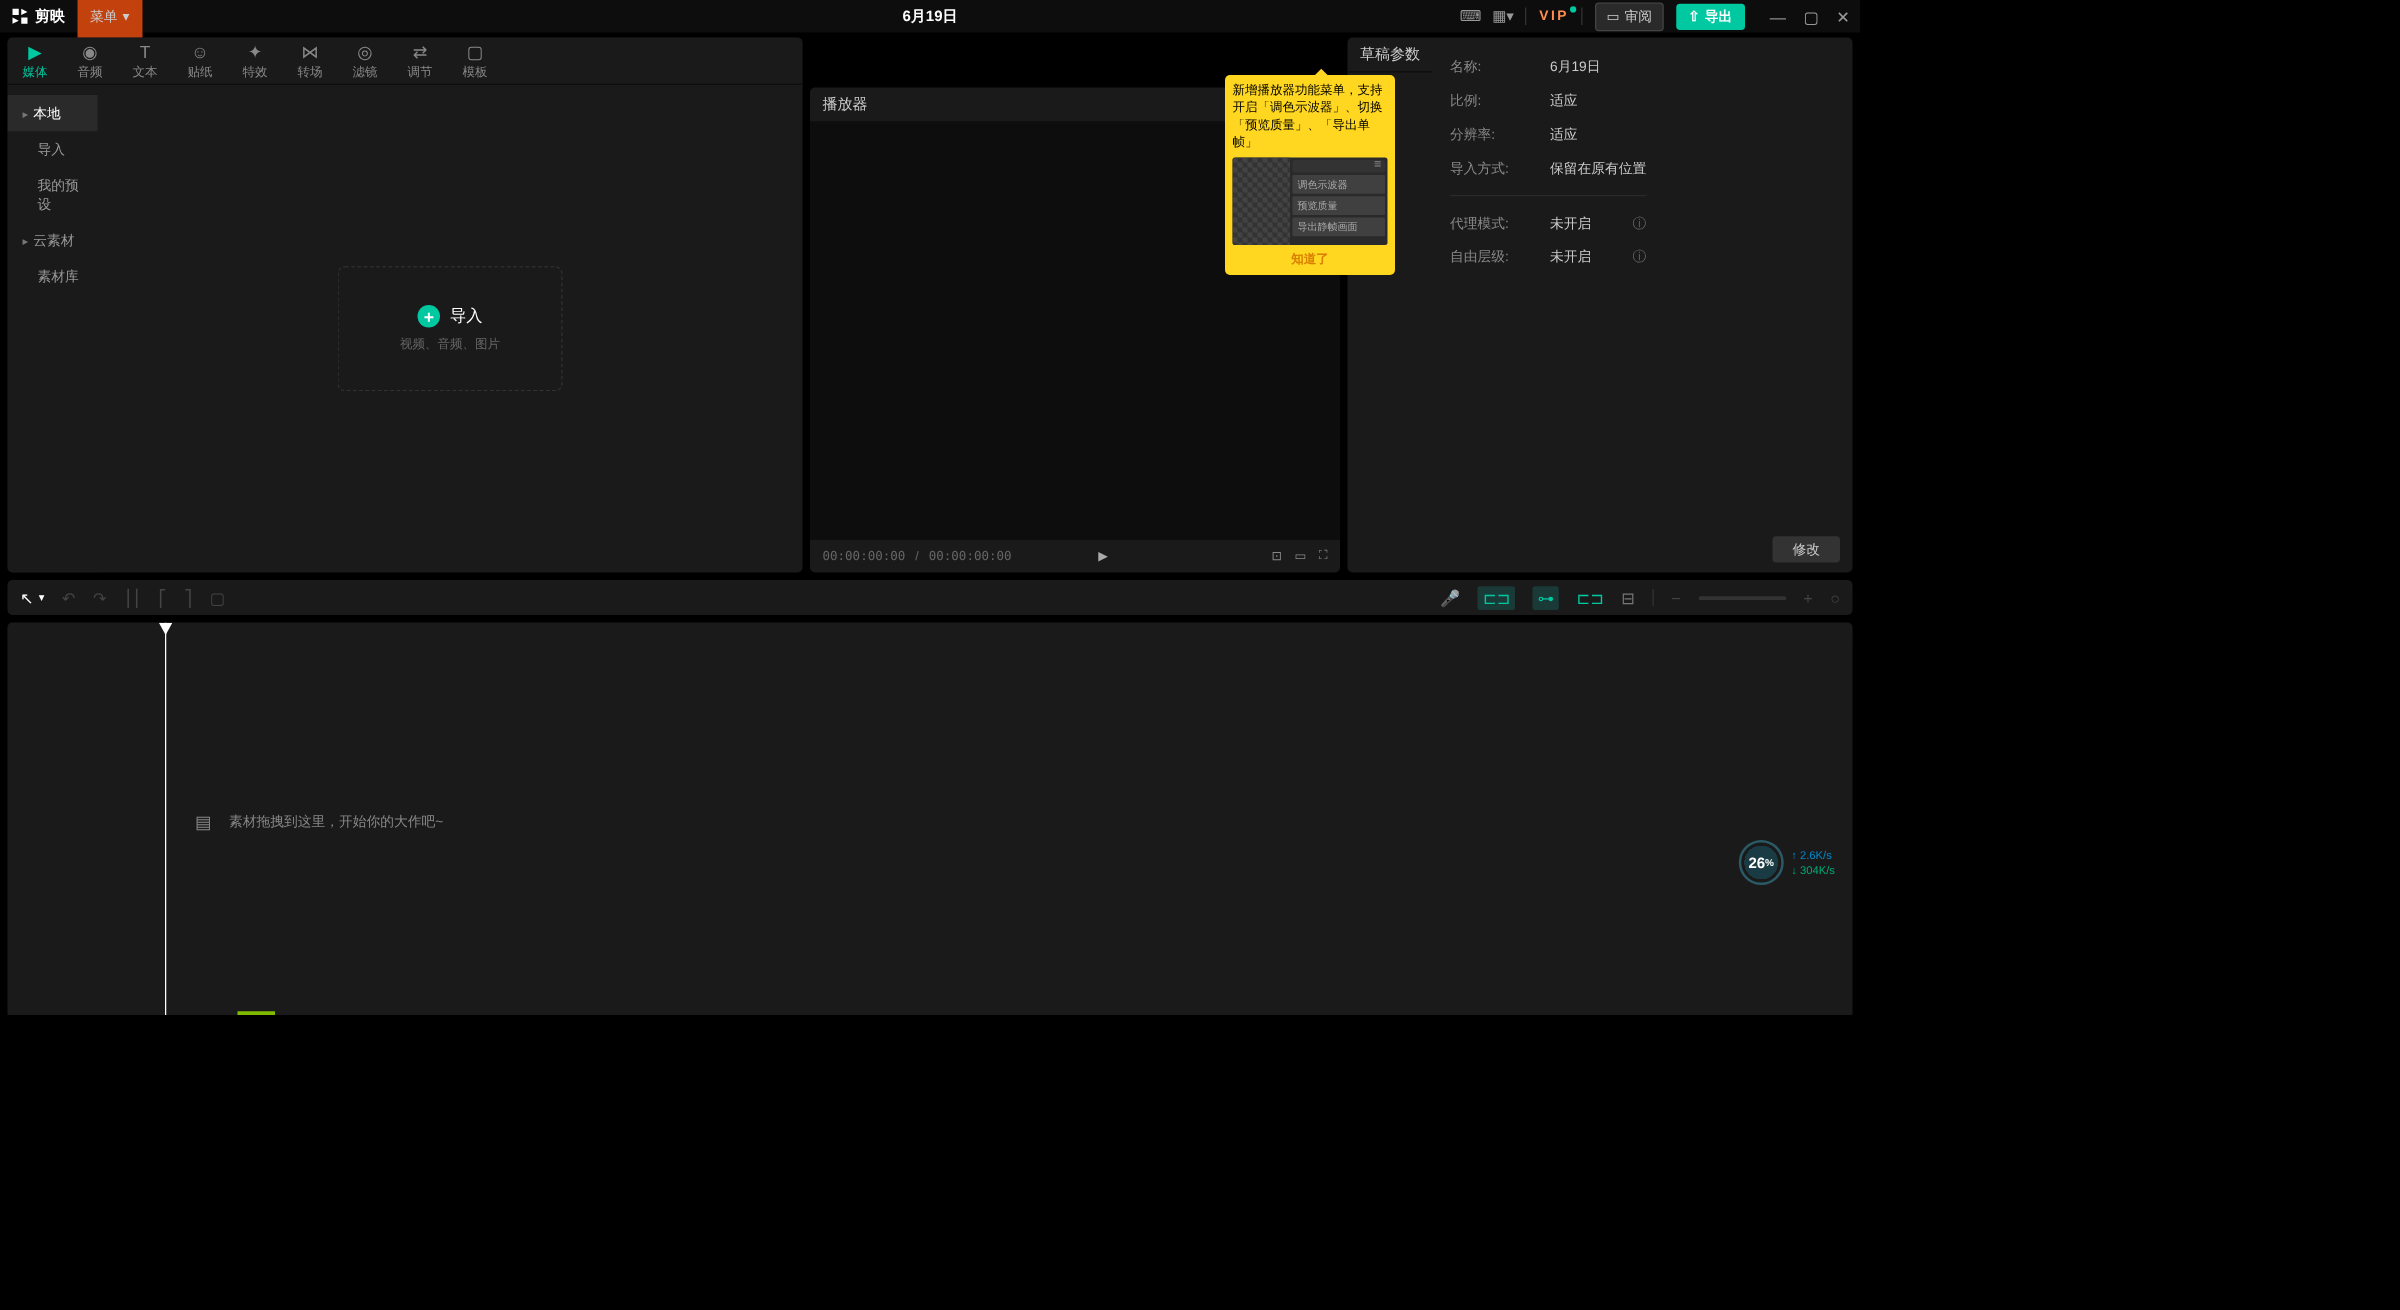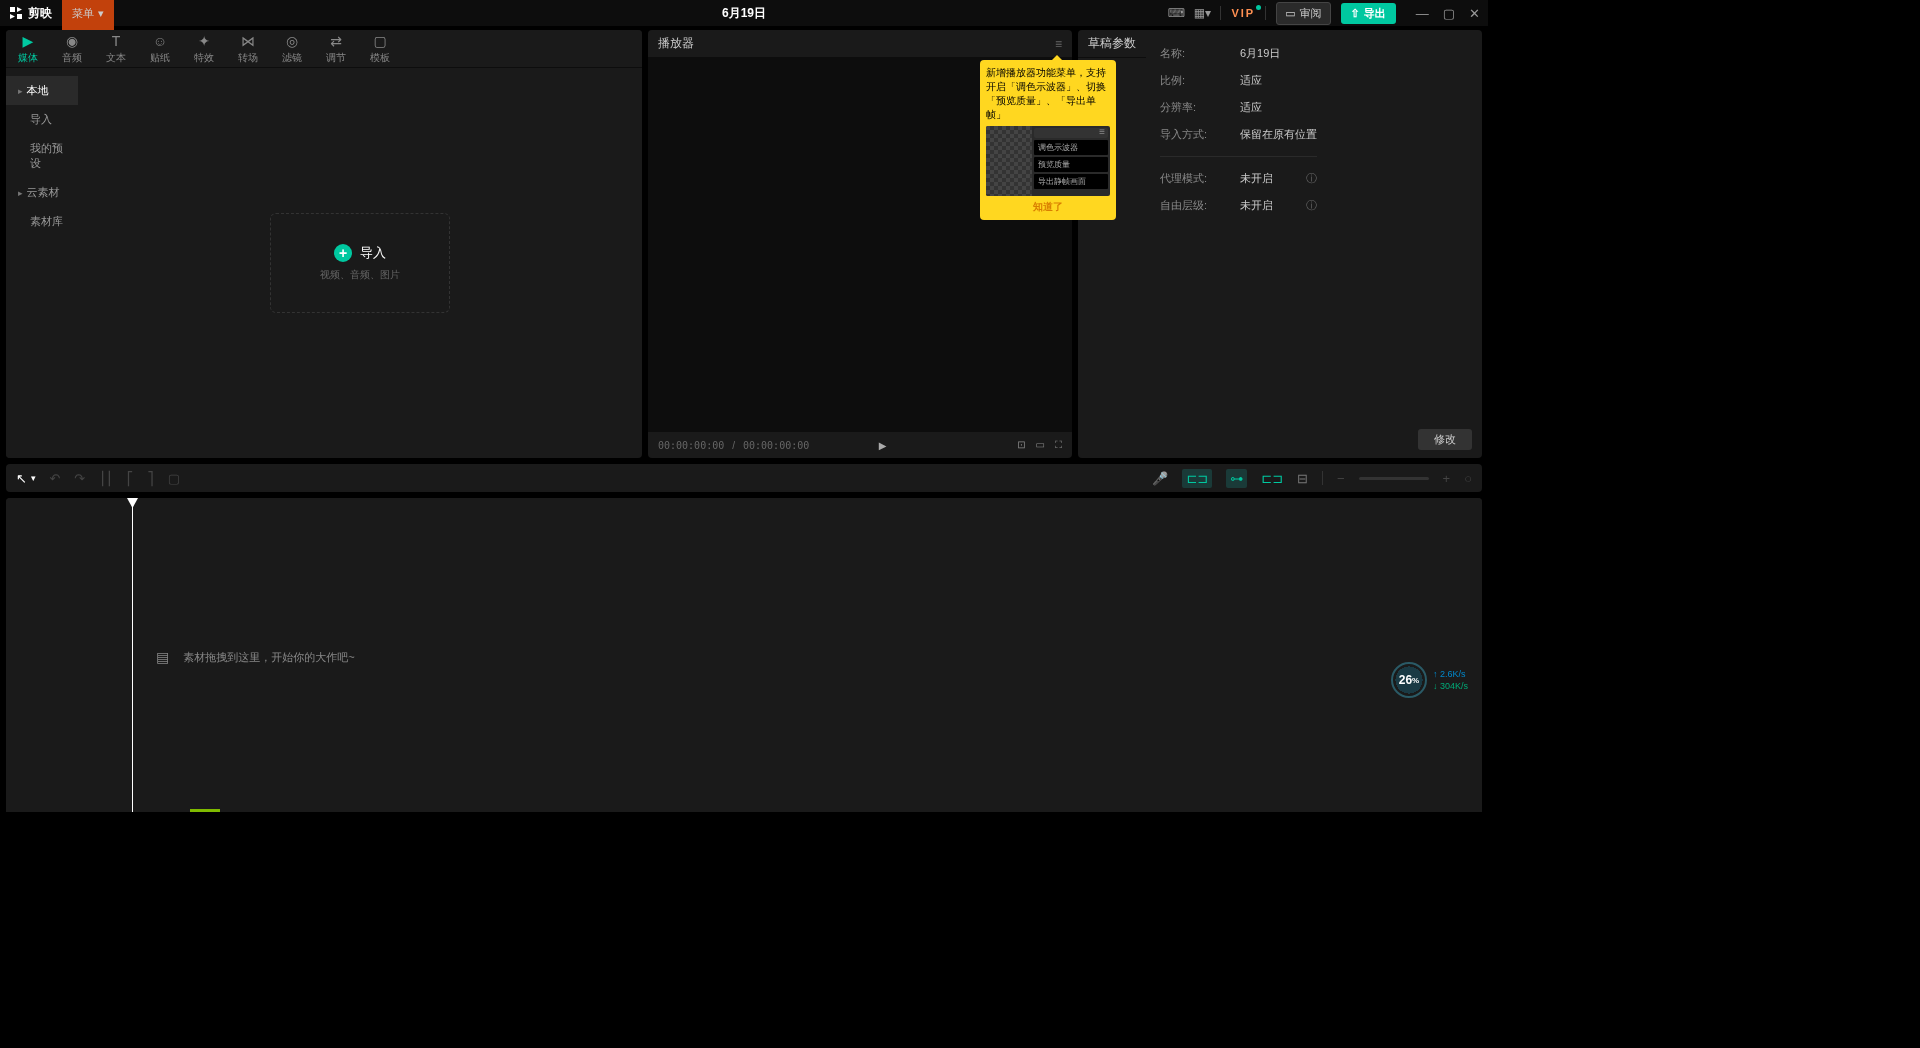--- a/index.html
+++ b/index.html
@@ -38,21 +38,21 @@
 .side-item.indent { padding-left: 24px; }
 .chev { font-size: 9px; margin-right: 4px; color: #777; }
 .media-area { flex: 1; display: flex; align-items: center; justify-content: center; }
 .dropzone { width: 180px; height: 100px; border: 1px dashed #333; border-radius: 6px; display: flex; flex-direction: column; align-items: center; justify-content: center; gap: 6px; }
 .import-row { display: flex; align-items: center; gap: 8px; }
 .plus-circle { width: 18px; height: 18px; background: #00c8a0; border-radius: 50%; color: #fff; display: flex; align-items: center; justify-content: center; font-size: 14px; font-weight: bold; }
 .import-label { color: #fff; font-size: 13px; }
 .drop-hint { color: #666; font-size: 10px; }
 
 
-.player-panel { width: 424px; display: flex; flex-direction: column; }
+.player-panel { width: 424px; display: flex; flex-direction: column; margin-top: 40px; }
 .panel-header { height: 28px; display: flex; align-items: center; padding: 0 10px; font-size: 12px; color: #ccc; border-bottom: 1px solid #0d0d0d; }
 .panel-header .menu-icon { margin-left: auto; color: #666; cursor: pointer; }
 .player-body { flex: 1; background: #0d0d0d; position: relative; }
 .player-controls { height: 26px; display: flex; align-items: center; padding: 0 10px; gap: 8px; font-size: 10px; color: #666; }
 .timecode { font-family: monospace; }
 .play-btn { margin: 0 auto; cursor: pointer; color: #aaa; }
 .pc-right { margin-left: auto; display: flex; gap: 10px; }
 .pc-icon { cursor: pointer; color: #888; }
 
 
@@ -85,25 +85,25 @@
 
 
 .tooltip-pop { position: absolute; top: 60px; left: 980px; width: 136px; background: #ffd720; border-radius: 4px; padding: 6px; color: #000; font-size: 10px; z-index: 100; }
 .tooltip-pop::before { content: ''; position: absolute; top: -5px; right: 54px; border: 5px solid transparent; border-bottom-color: #ffd720; border-top: none; }
 .tooltip-text { line-height: 1.4; }
 .tooltip-img { margin-top: 4px; background: #2a2a2a; border-radius: 2px; height: 70px; display: flex; }
 .tooltip-img-left { width: 46px; background: linear-gradient(135deg, #444 25%, transparent 25%, transparent 75%, #444 75%), linear-gradient(135deg, #444 25%, #333 25%, #333 75%, #444 75%); background-size: 8px 8px; background-position: 0 0, 4px 4px; border-radius: 2px 0 0 2px; }
 .tooltip-img-right { flex: 1; display: flex; flex-direction: column; padding: 2px; gap: 2px; }
 .tooltip-menu-top { height: 10px; background: #333; border-radius: 2px; position: relative; }
 .tooltip-menu-top::after { content: '≡'; position: absolute; right: 3px; top: -2px; color: #888; font-size: 10px; }
-.tooltip-menu-item { font-size: 8px; color: #aaa; padding: 2px 4px; background: #000000; border-radius: 1px; }
+.tooltip-menu-item { font-size: 8px; color: #aaa; padding: 2px 4px; background: #404040; border-radius: 1px; }
 .tooltip-btn { text-align: center; color: #d97e00; font-size: 10px; margin-top: 4px; cursor: pointer; font-weight: bold; }
 
 
-.speed-widget { position: absolute; right: 20px; bottom: 114px; display: flex; align-items: center; gap: 6px; }
+.speed-widget { position: absolute; right: 20px; bottom: 104px; display: flex; align-items: center; gap: 6px; }
 .speed-circle { width: 36px; height: 36px; border-radius: 50%; background: radial-gradient(circle, #1a3a44 60%, transparent 60%); border: 2px solid #2a5a66; display: flex; align-items: center; justify-content: center; color: #fff; font-size: 12px; font-weight: bold; }
 .speed-text { display: flex; flex-direction: column; font-size: 9px; gap: 2px; }
 .speed-up { color: #0088cc; }
 .speed-down { color: #00aa77; }
 
 
 .taskbar-hint { position: absolute; bottom: 0; left: 190px; width: 30px; height: 3px; background: #7fba00; }
 </style>
 </head>
 <body>

